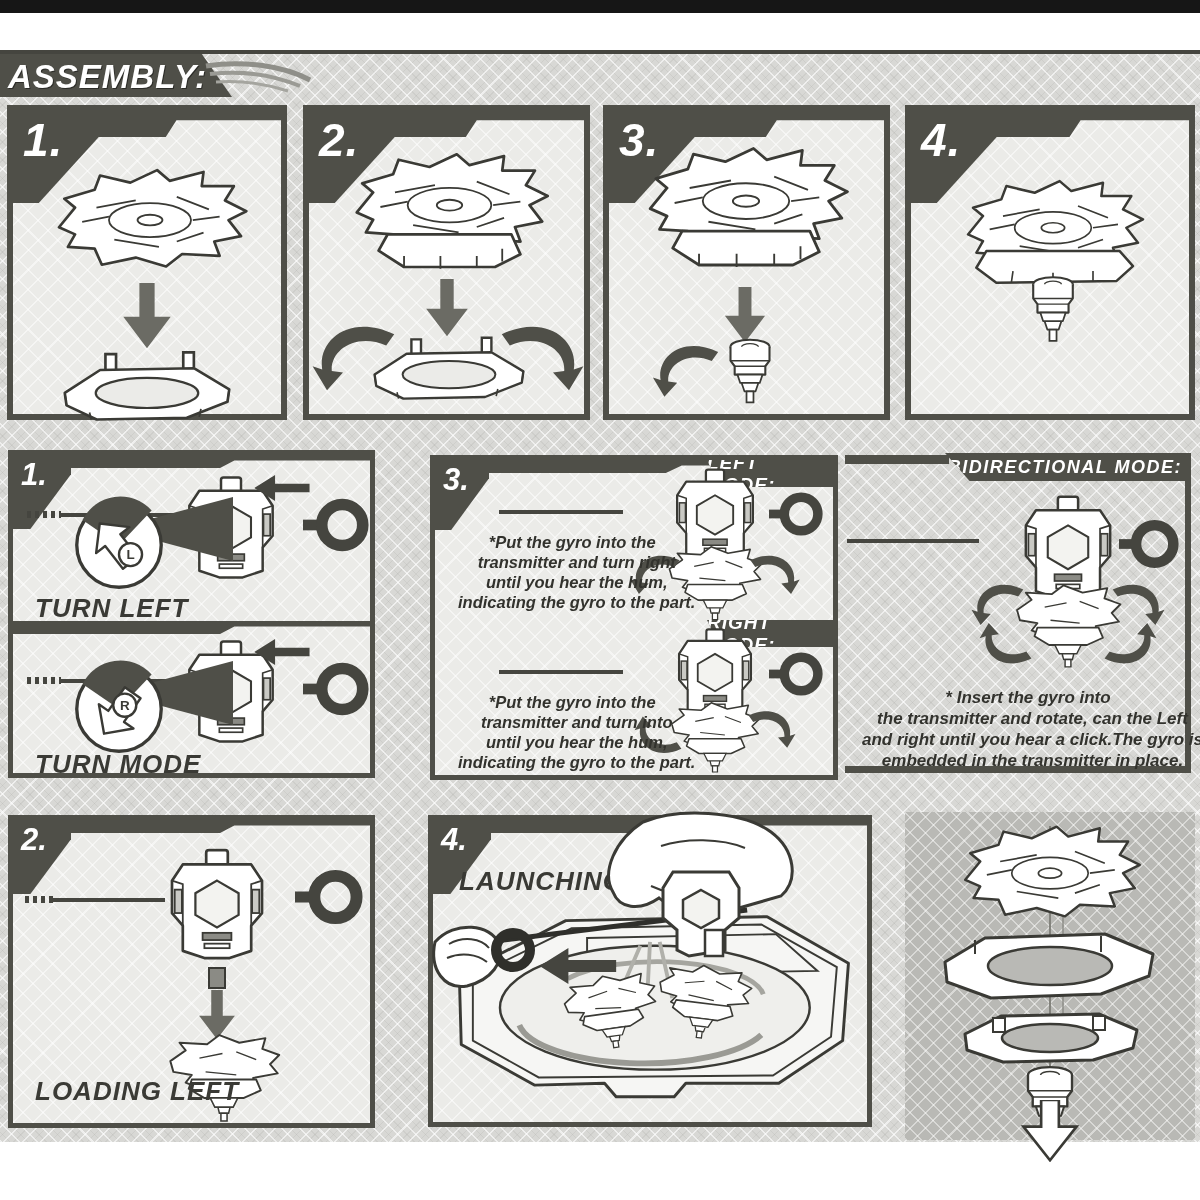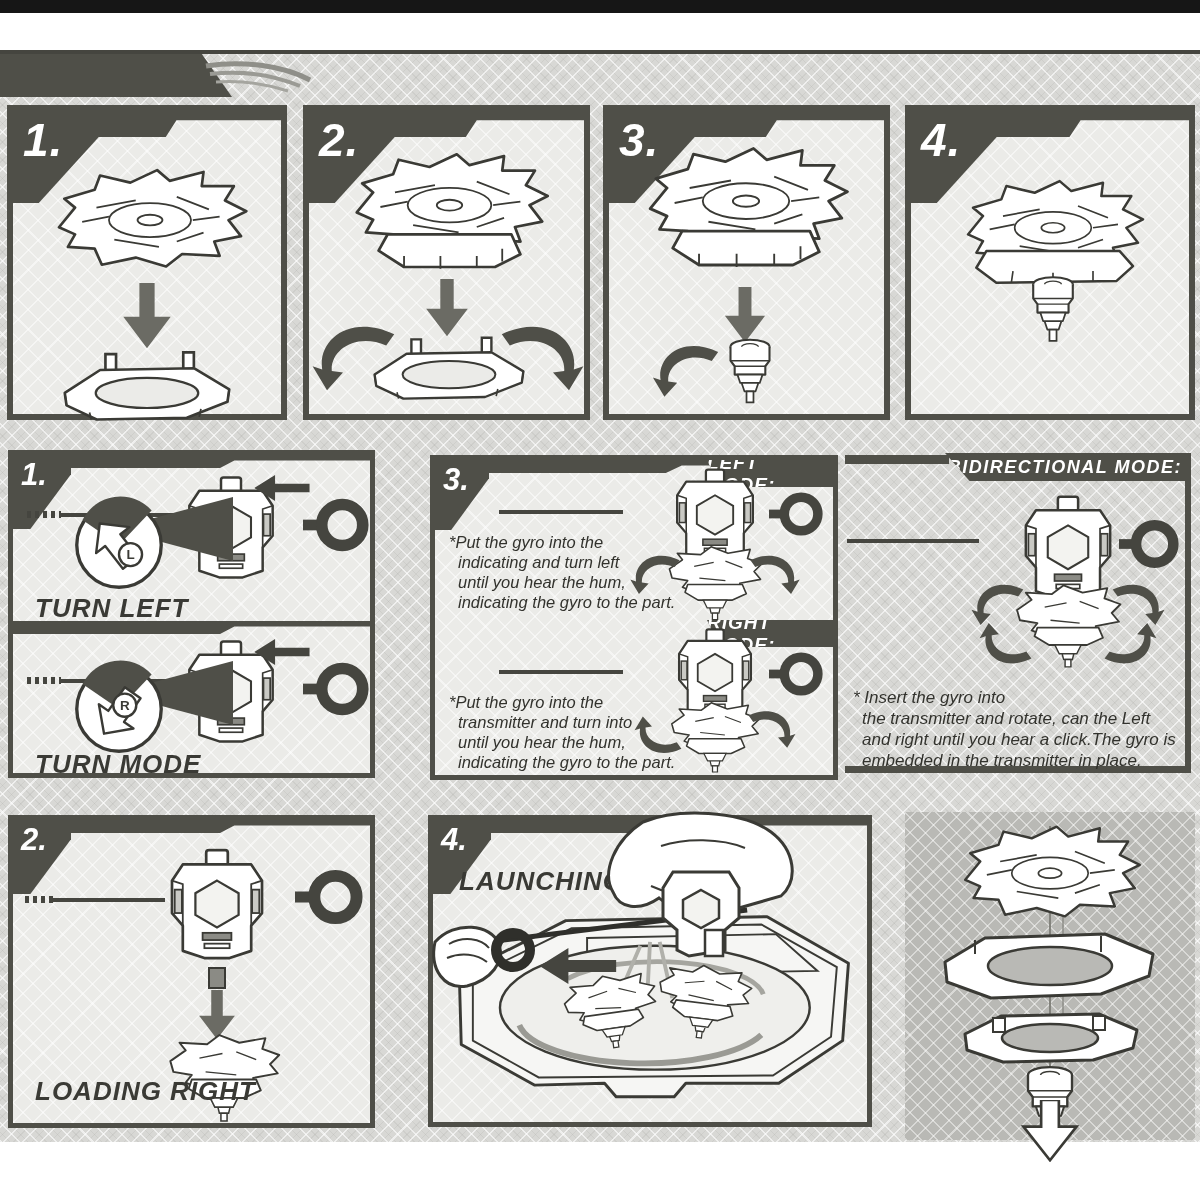--- a/index.html
+++ b/index.html
@@ -30,22 +30,22 @@
   .num{position:absolute;left:10px;top:2px;color:#ffffff;font-weight:900;font-style:italic;
        font-size:46px;letter-spacing:1px;}
   .num-sm{position:absolute;left:8px;top:2px;color:#ffffff;font-weight:900;font-style:italic;
        font-size:31px;}
   .caption{position:absolute;color:#3a3a35;font-weight:900;font-style:italic;
        font-size:26px;letter-spacing:1px;white-space:nowrap;text-align:right;}
   .modebox{position:absolute;background:#4f4f48;color:#fff;font-weight:900;font-style:italic;
        font-size:19px;display:flex;align-items:center;justify-content:flex-end;
        padding-right:9px;box-sizing:border-box;letter-spacing:1px;
        clip-path:polygon(0 0,100% 0,100% 100%,10% 100%);}
-  .para{position:absolute;color:#32322d;font-weight:normal;font-style:italic;
-       font-size:16.5px;line-height:20px;white-space:nowrap;}
+  .para{position:absolute;color:#32322d;font-weight:bold;font-style:italic;
+       font-size:16.5px;line-height:20px;white-space:nowrap;text-align:center;}
   .para .in{padding-left:9px;}
   .cord{position:absolute;height:4px;background:#45453f;}
   .serr{position:absolute;height:7px;background:repeating-linear-gradient(90deg,#45453f 0 4px,rgba(0,0,0,0) 4px 8px);}
   .divider{position:absolute;background:#4f4f48;clip-path:polygon(0 0,100% 0,100% 42%,62% 42%,58% 100%,0 100%);}
   svg{display:block;overflow:visible;}
   .ttl{position:absolute;color:#ffffff;font-weight:900;font-style:italic;font-size:33px;
        letter-spacing:1px;text-shadow:1px 1px 0 #2c2c28;}
 </style>
 </head>
 <body>
@@ -124,20 +124,21 @@
     </defs>
   </svg>
 
   <div class="abs" style="left:0;top:0;width:1200px;height:13px;background:#161616;"></div>
 
   <div class="abs tex" style="left:0;top:54px;width:1200px;height:1088px;"></div>
   <div class="abs" style="left:0;top:50px;width:1200px;height:4px;background:#45453f;"></div>
 
   <div class="abs" style="left:0;top:54px;width:232px;height:43px;background:#4f4f48;
               clip-path:polygon(0 0,87% 0,100% 100%,0 100%);"></div>
+  <div class="ttl" style="left:8px;top:58px;">ASSEMBLY:</div>
   <svg class="abs" style="left:204px;top:58px;" width="110" height="38" viewBox="0 0 110 38">
     <path d="M2,8 C40,2 80,8 106,22" stroke="#8f8f89" stroke-width="5" fill="none"></path>
     <path d="M6,16 C40,12 72,18 96,28" stroke="#9a9a94" stroke-width="4" fill="none"></path>
     <path d="M12,24 C40,22 62,26 84,33" stroke="#a5a59f" stroke-width="3" fill="none"></path>
   </svg>
 
   <div class="panel ptex" style="left:7px;top:105px;width:280px;height:315px;">
     <div class="band"></div>
     <div class="tab"></div>
     <div class="num">1.</div>
@@ -267,21 +268,21 @@
       <use href="#sym-launcher" x="50" y="0" width="100" height="110"></use>
       <use href="#sym-gyro" x="28" y="82" width="144" height="84"></use>
       <use href="#sym-arc-l" x="6" y="92" width="66" height="52"></use>
       <use href="#sym-arc-r" x="128" y="92" width="66" height="52"></use>
     </svg>
     <svg class="abs" style="left:334px;top:28px;" width="54" height="52" viewBox="0 0 74 70">
         <use href="#sym-ringpull" width="74" height="70"></use>
       </svg>
     <div class="para" style="left:14px;top:72px;">
       <div>*Put the gyro into the</div>
-      <div class="in">indicating and turn left</div>
+      <div class="in">transmitter and turn right</div>
       <div class="in">until you hear the hum,</div>
       <div class="in">indicating the gyro to the part.</div>
     </div>
 
     <div class="modebox" style="left:272px;top:160px;width:126px;height:27px;">
       <span>RIGHT MODE:</span>
     </div>
     <div class="cord" style="left:64px;top:210px;width:124px;"></div>
     <svg class="abs" style="left:180px;top:168px;" width="200" height="150" viewBox="0 0 200 170">
       <use href="#sym-launcher" x="50" y="0" width="100" height="110"></use>
@@ -342,21 +343,21 @@
     <rect>
     <svg class="abs" style="left:192px;top:148px;" width="24" height="22" viewBox="0 0 24 22">
           <rect x="4" y="0" width="16" height="20" fill="#8b8b85" stroke="#3a3a35" stroke-width="2"></rect>
         </svg>
     <svg class="abs" style="left:184px;top:170px;" width="40" height="50" viewBox="0 0 60 78">
           <use href="#sym-arrow-down" width="60" height="78"></use>
         </svg>
     <svg class="abs" style="left:136px;top:212px;" width="150" height="92" viewBox="0 0 160 120">
           <use href="#sym-gyro" width="160" height="120"></use>
         </svg>
-    <div class="caption" style="left:22px;top:256px;">LOADING RIGHT</div>
+    <div class="caption" style="left:22px;top:256px;">LOADING LEFT</div>
   </rect></div>
 
   <div class="panel2 ptex" style="left:428px;top:815px;width:444px;height:312px;">
     <div class="band-thin"></div>
     <div class="tab-sm"></div>
     <div class="num-sm">4.</div>
     <div class="caption" style="left:26px;top:46px;">LAUNCHING</div>
 
     <svg class="abs" style="left:4px;top:58px;" width="426" height="242" viewBox="0 0 430 250">
       <path d="M18,100 L128,44 L336,40 L420,88 L414,168 L348,212 L252,212 L240,226 L180,226 L168,212 L96,214 L20,172 Z" fill="#f6f6f4" stroke="#3a3a35" stroke-width="3" stroke-linejoin="round"></path>

